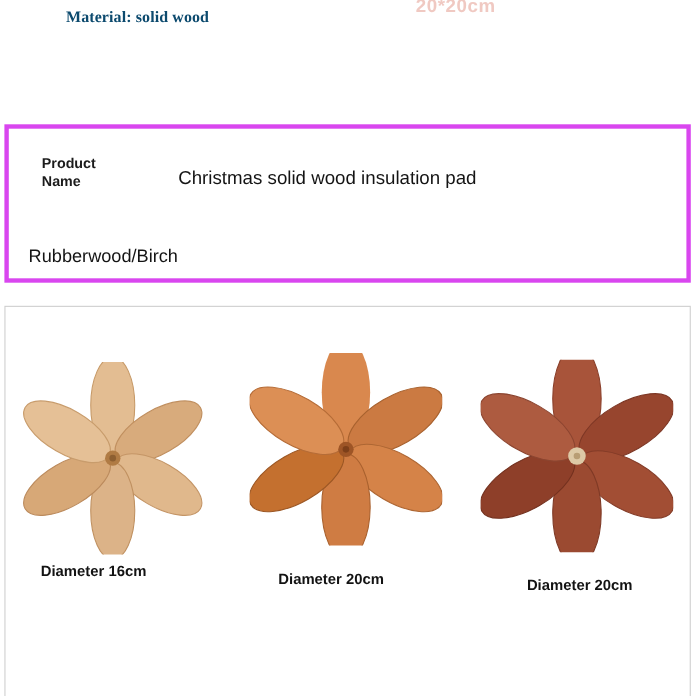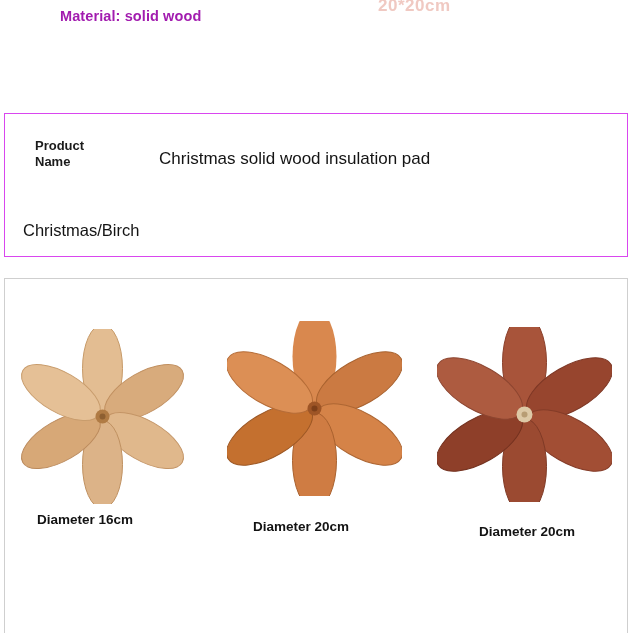--- a/index.html
+++ b/index.html
@@ -15,21 +15,22 @@
     position: relative;
     overflow: hidden;
   }
 
   
   .top-specs {
     padding: 0 0 0 60px;
   }
   .spec-line {
     font-weight: bold;
-    color: #a21caf;
+    color: #0c4a6e;
+    font-family: Liberation Serif, serif;
   }
   .spec-material {
     font-size: 14.5px;
     padding-top: 8px;
     letter-spacing: .1px;
   }
   .spec-weight {
     font-size: 15.5px;
     padding-top: 38px;
     letter-spacing: .1px;
@@ -46,21 +47,21 @@
     letter-spacing: .5px;
   }
 
   
   .table-box {
     position: absolute;
     top: 113px;
     left: 4px;
     width: 624px;
     height: 144px;
-    border: 1px solid #d946ef;
+    border: 4px solid #d946ef;
     box-sizing: border-box;
     background: #fff;
   }
   .table-row {
     display: flex;
     align-items: center;
   }
   .row1 { height: 80px; }
   .row2 { height: 62px; }
 
@@ -143,21 +144,21 @@
 <div class="top-specs">
   <div class="spec-line spec-material">Material: solid wood</div>
 </div>
 
 <div class="table-box">
   <div class="table-row row1">
     <div class="cell-label">Product<br>Name</div>
     <div class="cell-value">Christmas solid wood insulation pad</div>
   </div>
   <div class="table-row row2">
-    <div class="cell-value v2">Christmas/Birch</div>
+    <div class="cell-value v2">Rubberwood/Birch</div>
   </div>
 </div>
 
 <div class="panel">
 
   <div class="flowers">
 
     <div class="flower f1">
       <svg viewBox="0 0 175 175" width="175" height="175" aria-hidden="true">
         <g transform="translate(87.5,87.5)">

